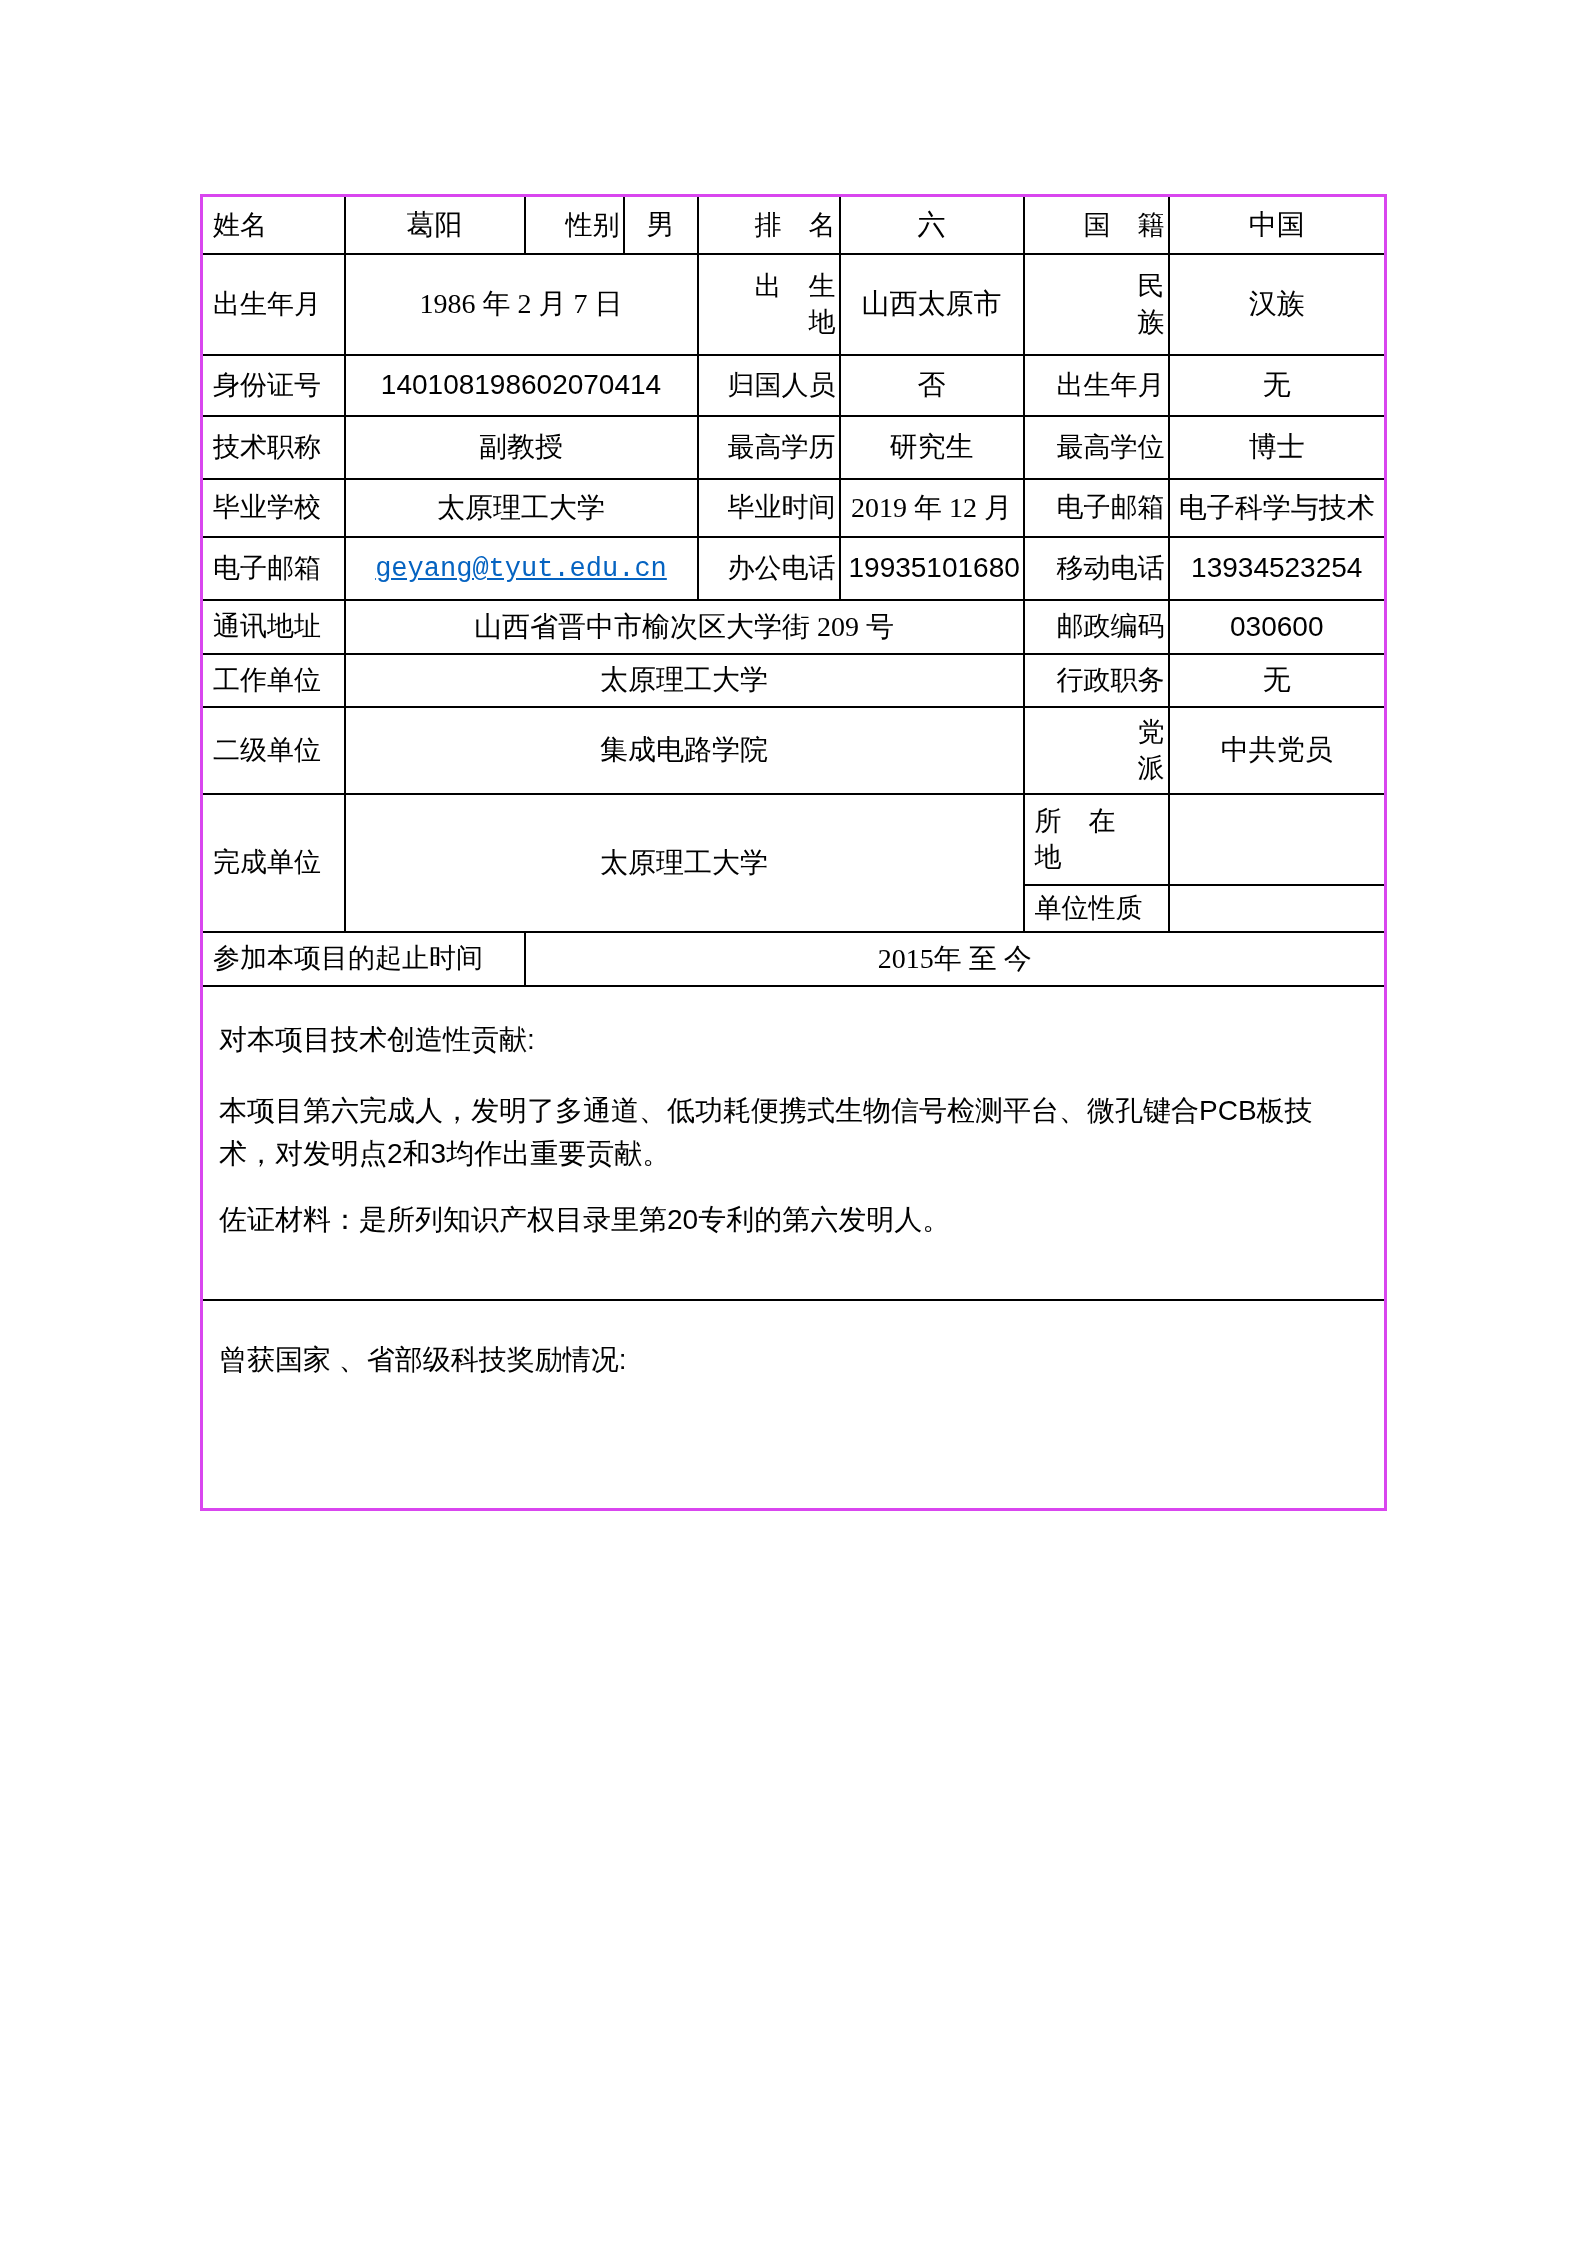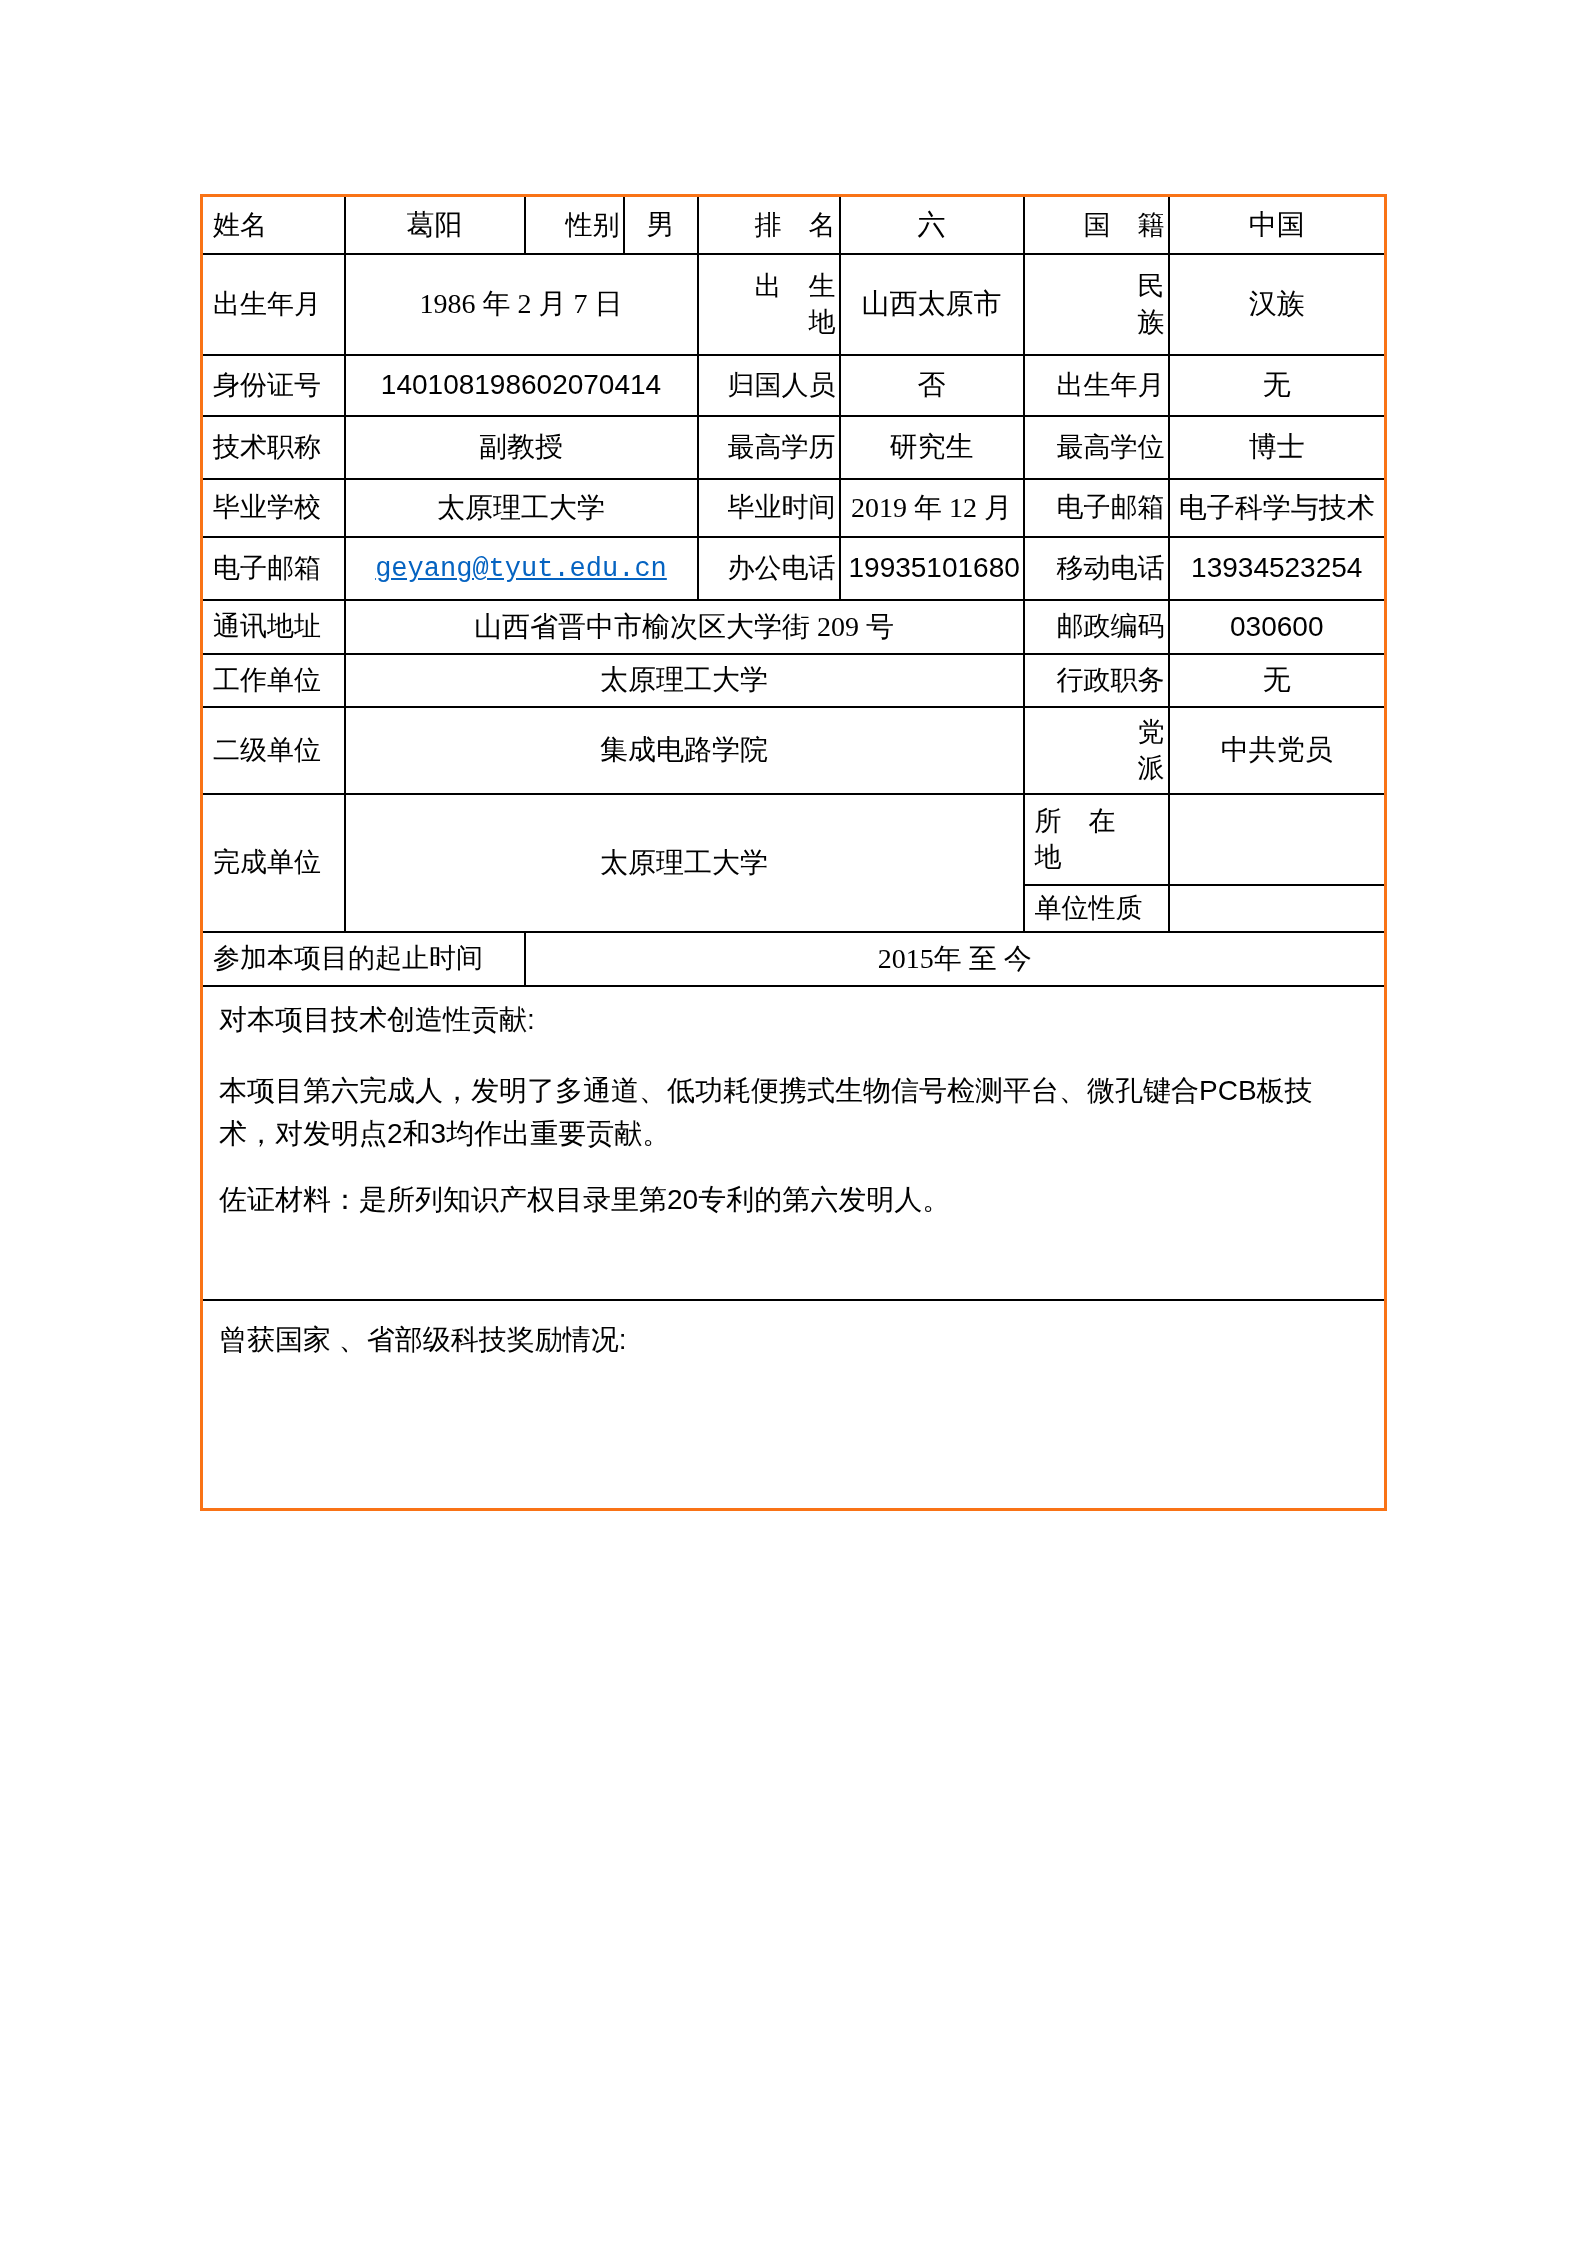--- a/index.html
+++ b/index.html
@@ -9,21 +9,21 @@
     background:#ffffff;
     color:#000000;
     font-family:"Liberation Sans","DejaVu Sans",sans-serif;
     overflow:hidden;
   }
   table.form {
     position:absolute; left:200px; top:194px;
     width:1184px;
     border-collapse:collapse;
     table-layout:fixed;
-    border:3px solid #f97316;
+    border:3px solid #d946ef;
   }
   td {
     border:2px solid #000;
     padding:0 8px;
     vertical-align:middle;
     overflow:hidden;
   }
   .lbl {
     font-family:"Liberation Sans","DejaVu Sans",sans-serif;
     font-size:27px;
@@ -42,21 +42,21 @@
   .leftpad { text-align:left; padding-left:10px; }
   a.email {
     color:#0563C1;
     text-decoration:underline;
     font-family:Liberation Mono, monospace;
     font-size:27px;
   }
   .bigcell {
     vertical-align:top;
     text-align:left;
-    padding:4px 16px;
+    padding:24px 16px;
     font-family:"Liberation Sans","DejaVu Sans",sans-serif;
     font-size:28px;
     line-height:1.5;
   }
   .bigp-title    { margin:8px 0 0 0; }
   .bigp-body     { margin:28px 0 8px 0; line-height:1.55; }
   .bigp-evidence { margin:24px 0 0 0; }
   .bigp-awards   { margin:14px 0 0 0; }
 </style>
 </head>

